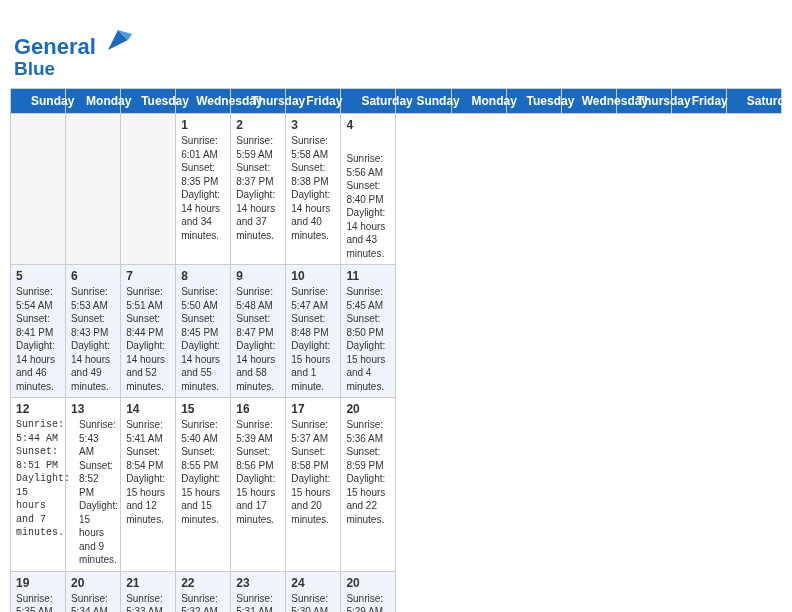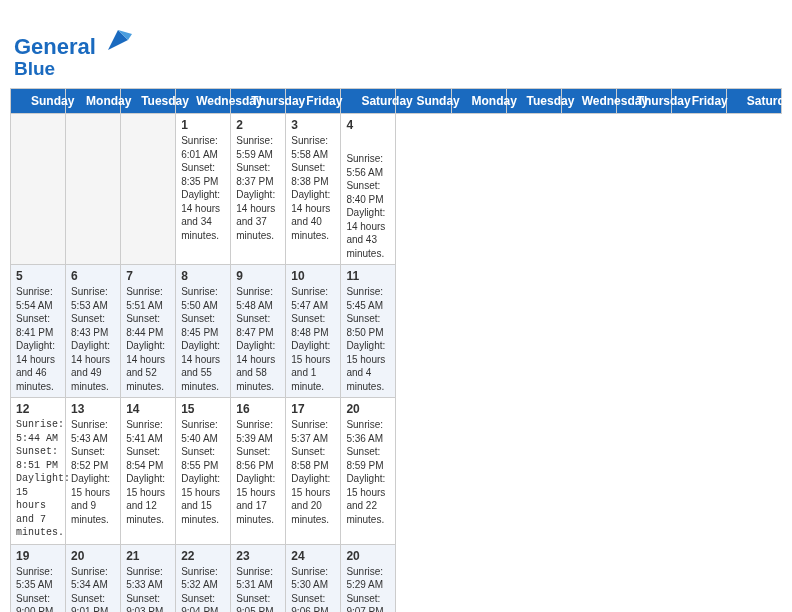--- a/index.html
+++ b/index.html
@@ -209,21 +209,21 @@
       </tr>
       <tr>
         <td>
           <div class="day-num">12</div>
           <div class="cell-text" style="white-space: pre-line; font-family: Liberation Mono, monospace;">Sunrise: 5:44 AM
 Sunset: 8:51 PM
 Daylight: 15 hours and 7 minutes.</div>
         </td>
         <td>
           <div class="day-num">13</div>
-          <div class="cell-text" style="white-space: pre-line;">Sunrise: 5:43 AM
+          <div class="cell-text" style="white-space: pre-line; margin-left: 8px;">Sunrise: 5:43 AM
 Sunset: 8:52 PM
 Daylight: 15 hours and 9 minutes.</div>
         </td>
         <td>
           <div class="day-num">14</div>
           <div class="cell-text" style="white-space: pre-line;">Sunrise: 5:41 AM
 Sunset: 8:54 PM
 Daylight: 15 hours and 12 minutes.</div>
         </td>
         <td>

